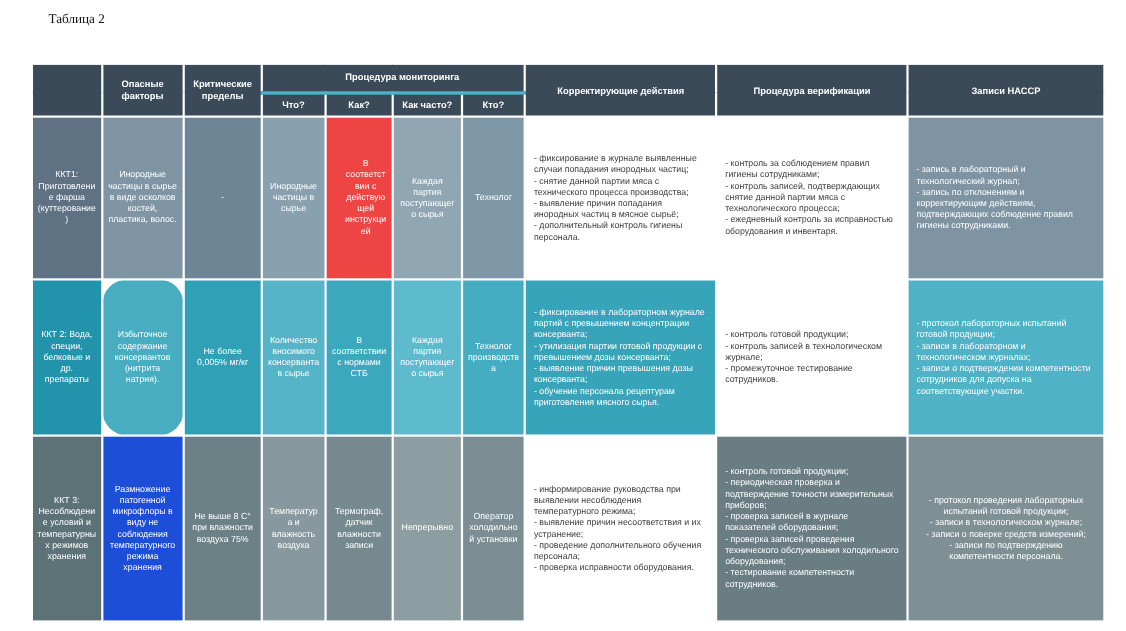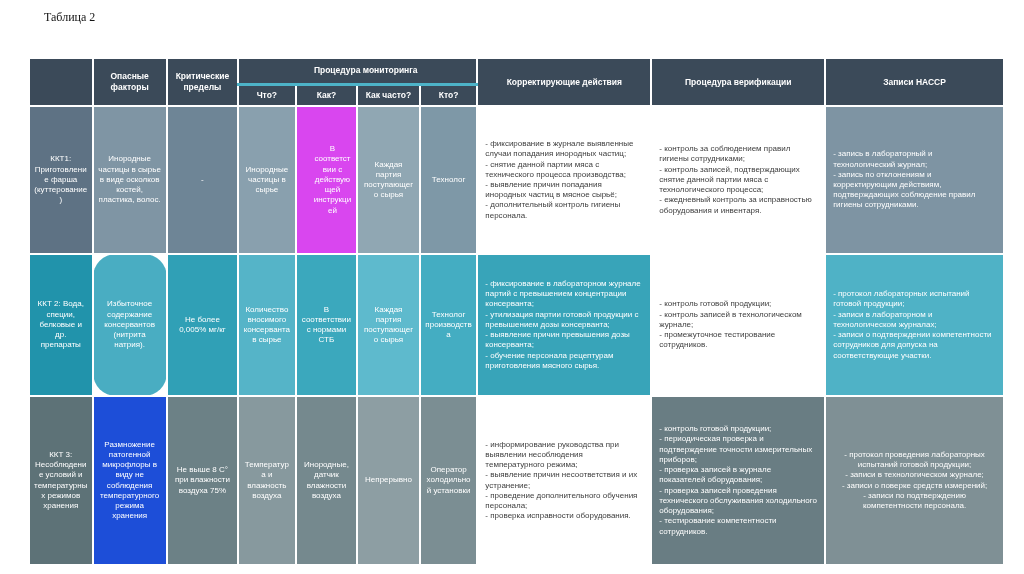--- a/index.html
+++ b/index.html
@@ -19,21 +19,21 @@
   .row1{height:148px;}
   .row2{height:142px;}
   .row3{height:169px;}
   .c-corr,.c-verif,.c-rec{text-align:left;white-space:pre-line;padding:4px 7px;}
   .white-cell{background:#ffffff !important;color:#3d3d3d !important;}
   
   .row1 .c-label{background:#5e7284;}
   .row1 .c-hazard{background:#7f95a4;}
   .row1 .c-limits{background:#6e8596;}
   .row1 .c-what{background:#89a0ae;}
-  .row1 .c-how{background:#d946ef;padding-left:16px;}
+  .row1 .c-how{background:#ef4444;padding-left:16px;}
   .row1 .c-often{background:#90a7b3;}
   .row1 .c-who{background:#7e98a7;}
   .row1 .c-rec{background:#7e94a3;}
   
   .row2 .c-label{background:#2193ab;margin-top:16px;}
   .row2 .c-hazard{background:#49adc2;border-radius:23px;}
   .row2 .c-limits{background:#30a0b6;}
   .row2 .c-what{background:#55b4c8;}
   .row2 .c-how{background:#3ba8bd;}
   .row2 .c-often{background:#5ebacd;}
@@ -123,21 +123,21 @@
 - промежуточное тестирование сотрудников.</td>
         <td class="c-rec">- протокол лабораторных испытаний готовой продукции;
 - записи в лабораторном и технологическом журналах;
 - записи о подтверждении компетентности сотрудников для допуска на соответствующие участки.</td>
       </tr>
       <tr class="row3">
         <td class="c-label">ККТ 3: Несоблюдение условий и температурных режимов хранения</td>
         <td class="c-hazard">Размножение патогенной микрофлоры в виду не соблюдения температурного режима хранения</td>
         <td class="c-limits">Не выше 8 С° при влажности воздуха 75%</td>
         <td class="c-what">Температура и влажность воздуха</td>
-        <td class="c-how">Инородные, датчик влажности воздуха</td>
+        <td class="c-how">Термограф, датчик влажности записи</td>
         <td class="c-often">Непрерывно</td>
         <td class="c-who">Оператор холодильной установки</td>
         <td class="c-corr white-cell">- информирование руководства при выявлении несоблюдения температурного режима;
 - выявление причин несоответствия и их устранение;
 - проведение дополнительного обучения персонала;
 - проверка исправности оборудования.</td>
         <td class="c-verif">- контроль готовой продукции;
 - периодическая проверка и подтверждение точности измерительных приборов;
 - проверка записей в журнале показателей оборудования;
 - проверка записей проведения технического обслуживания холодильного оборудования;

